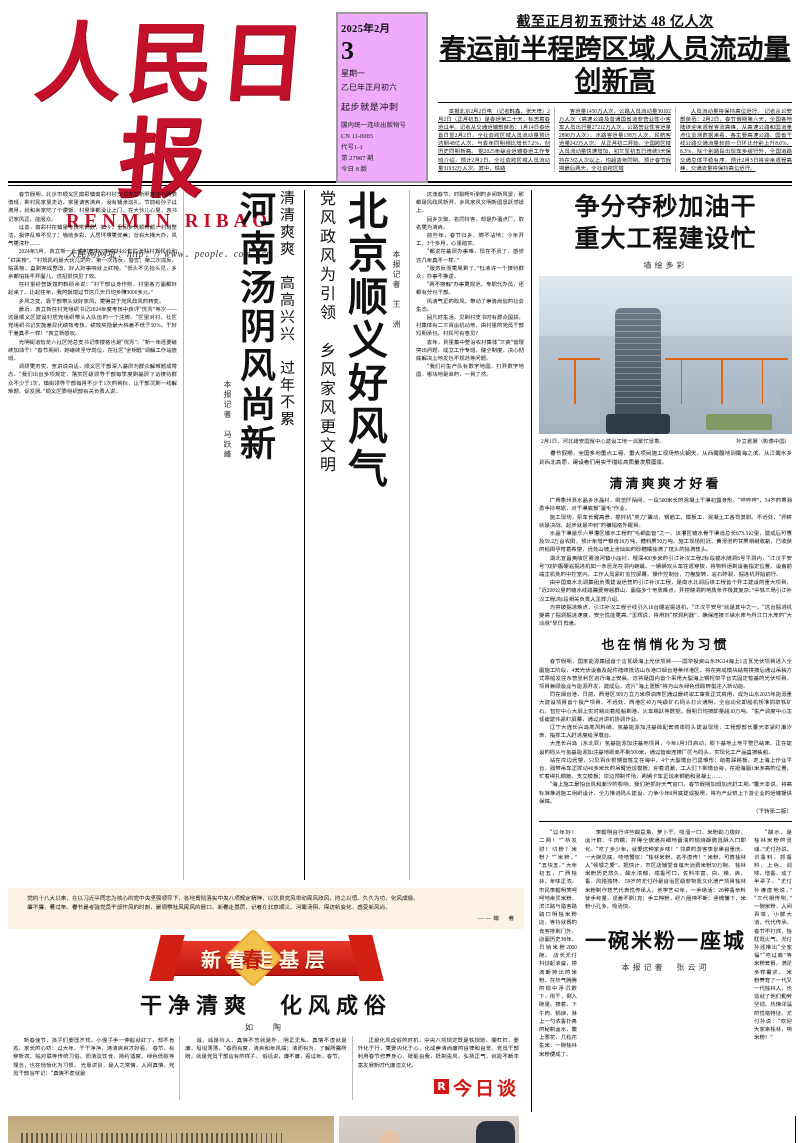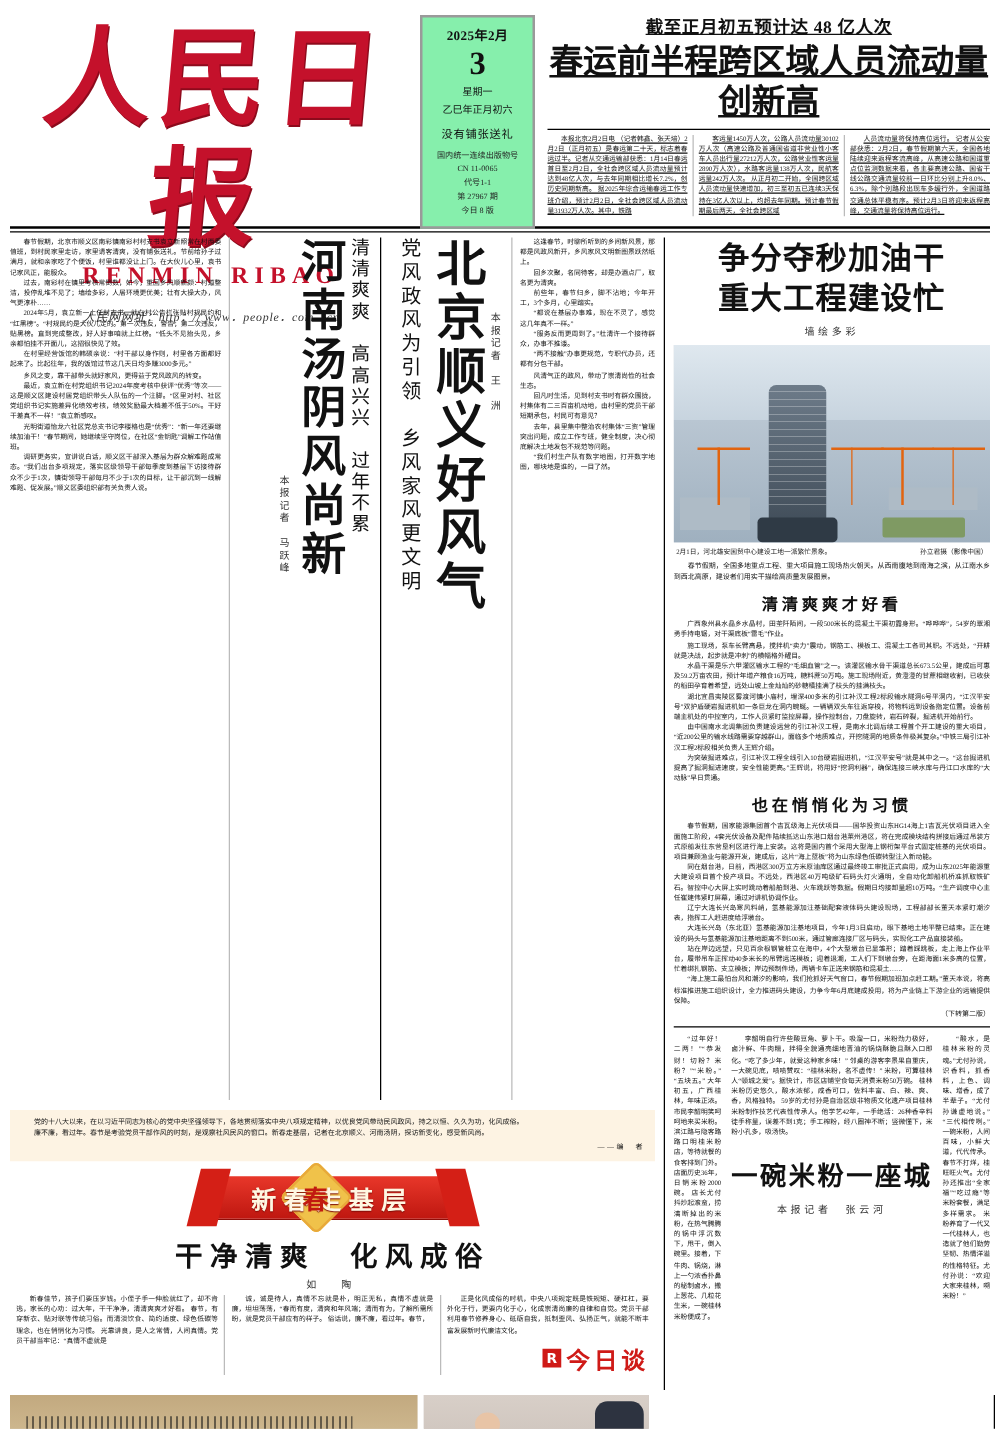--- a/index.html
+++ b/index.html
@@ -26,22 +26,22 @@
   .mast-pinyin{
     text-align:center;color:#C4112B;font-weight:bold;
     font-size:19px;letter-spacing:5px;margin-top:2px;
     font-family:"Liberation Serif","DejaVu Serif",serif;
   }
   .mast-url{
     text-align:center;font-size:9.5px;color:#333;margin-top:14px;letter-spacing:.6px;font-style:italic;
   }
   .mast-datebox{
     flex:0 0 92px;width:92px;margin-left:6px;margin-top:6px;
-    border:2px solid #9a9a9a;padding:6px 3px 7px 3px;text-align:center;
-    background:#86efac;box-sizing:border-box;
+    border:2px solid #9a9a9a;padding:6px 3px 7px 3px;
+    background:#f0abfc;box-sizing:border-box;
   }
   .dl1{font-size:10.5px;font-weight:bold;letter-spacing:.3px;}
   .dl-day{font-size:26px;font-weight:bold;line-height:30px;margin:1px 0 1px 0;}
   .dl2{font-size:8px;margin-top:1px;}
   .dl3{font-size:8px;margin-top:3px;}
   .dl4{font-size:9px;margin-top:8px;letter-spacing:.6px;}
   .dl-small{font-size:6.5px;margin-top:7px;line-height:10px;color:#222;}
   .dl-small div{margin-top:1px;}
 
   
@@ -233,21 +233,21 @@
       <div class="mast-title">人民日报</div>
       <div class="mast-pinyin">RENMIN RIBAO</div>
       <div class="mast-url">人民网网址：http：// www．people．com．cn</div>
     </div>
 
     <div class="mast-datebox">
       <div class="dl1">2025年2月</div>
       <div class="dl-day">3</div>
       <div class="dl2">星期一</div>
       <div class="dl3">乙巳年正月初六</div>
-      <div class="dl4">没有铺张送礼</div>
+      <div class="dl4">起步就是冲刺</div>
       <div class="dl-small">
         <div>国内统一连续出版物号</div>
         <div>CN 11-0065</div>
         <div>代号1-1</div>
         <div>第 27967 期</div>
         <div>今日 8 版</div>
       </div>
     </div>
 
     <div class="mast-right">

